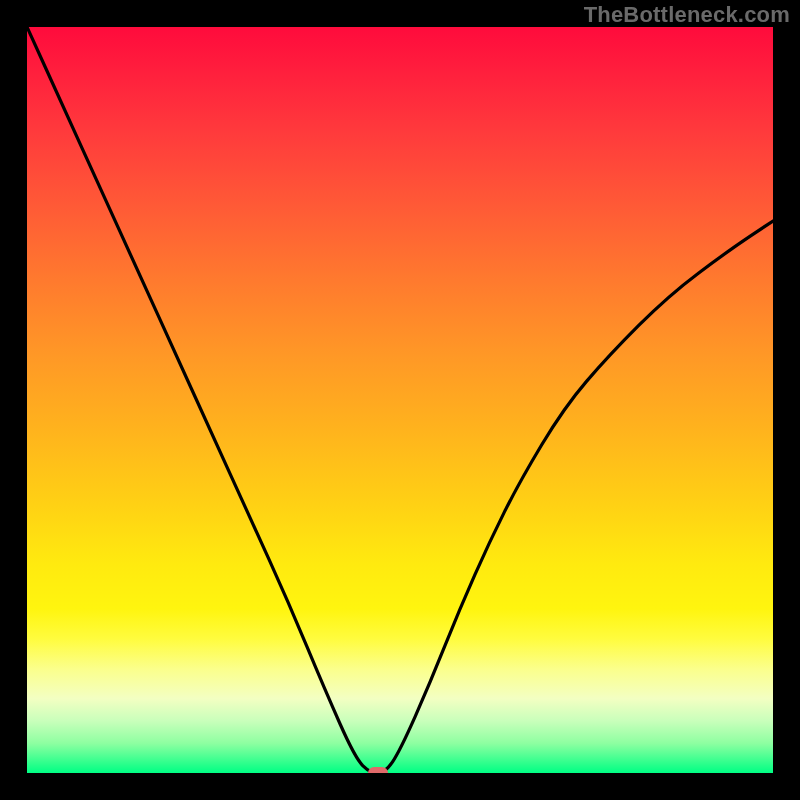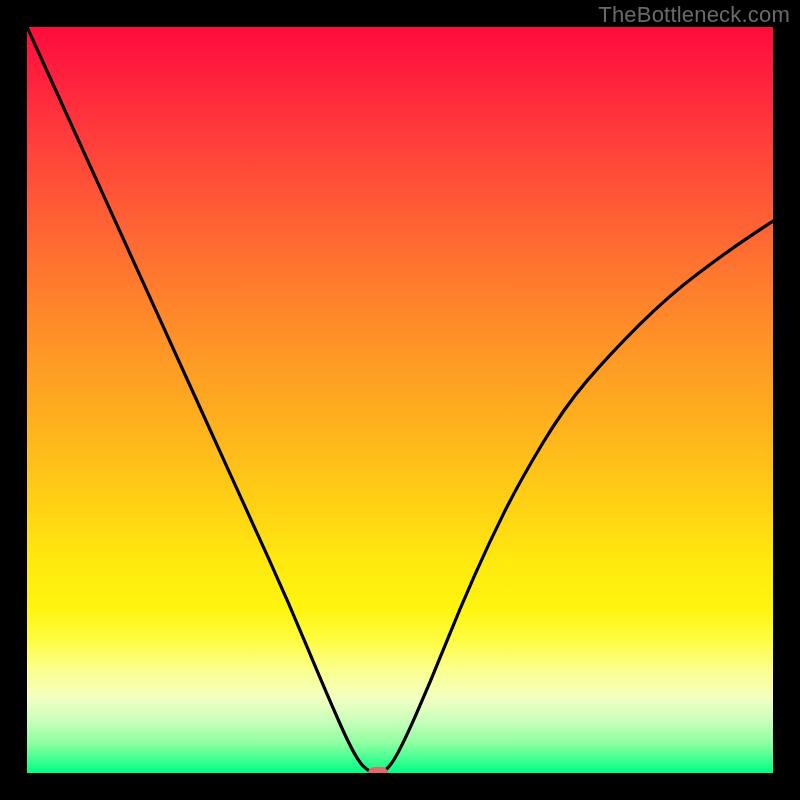--- a/index.html
+++ b/index.html
@@ -18,21 +18,21 @@
     width: 800px;
     height: 800px;
     background: #000;
   }
   .watermark {
     position: absolute;
     top: 2px;
     right: 10px;
     color: #6a6a6a;
     font-size: 22px;
-    font-weight: 400;
+    font-weight: 700;
     letter-spacing: 0.2px;
     z-index: 10;
   }
   .plot-area {
     position: absolute;
     left: 27px;
     top: 27px;
     width: 746px;
     height: 746px;
     overflow: hidden;

